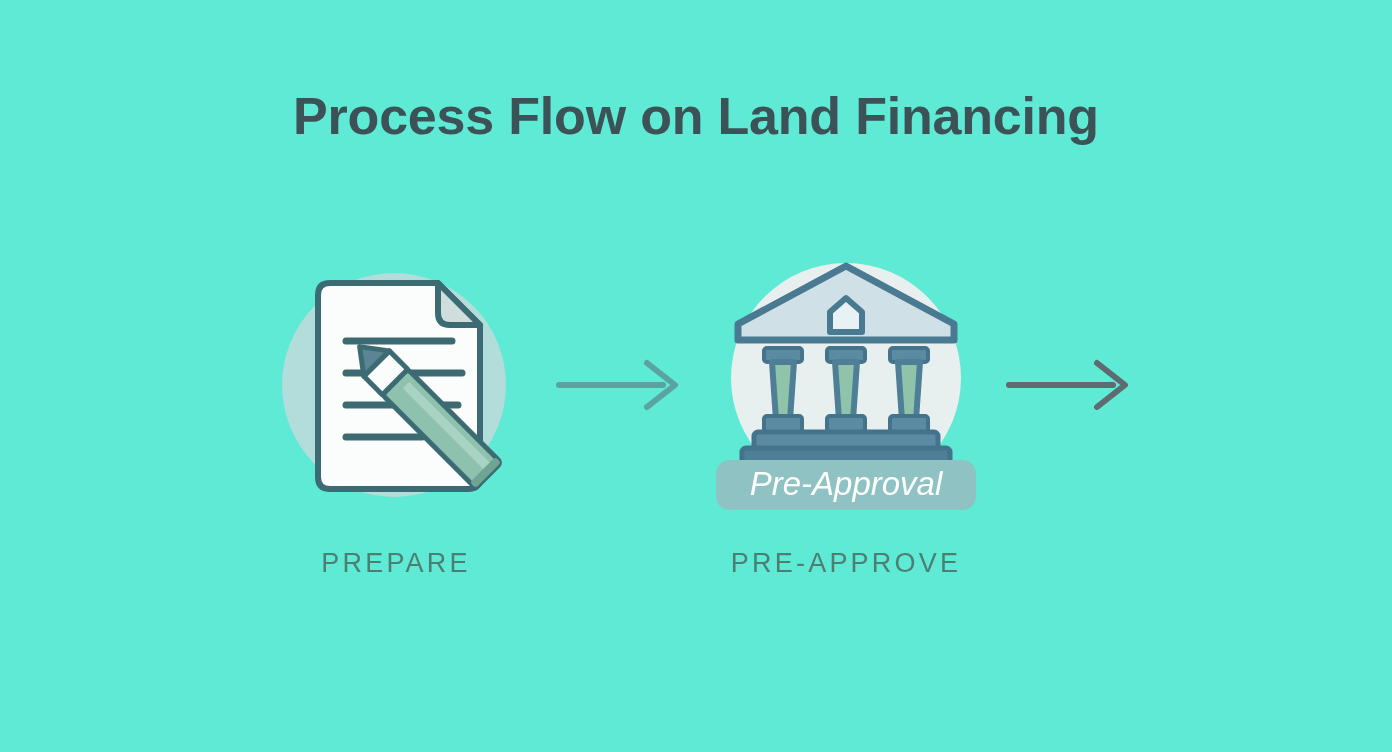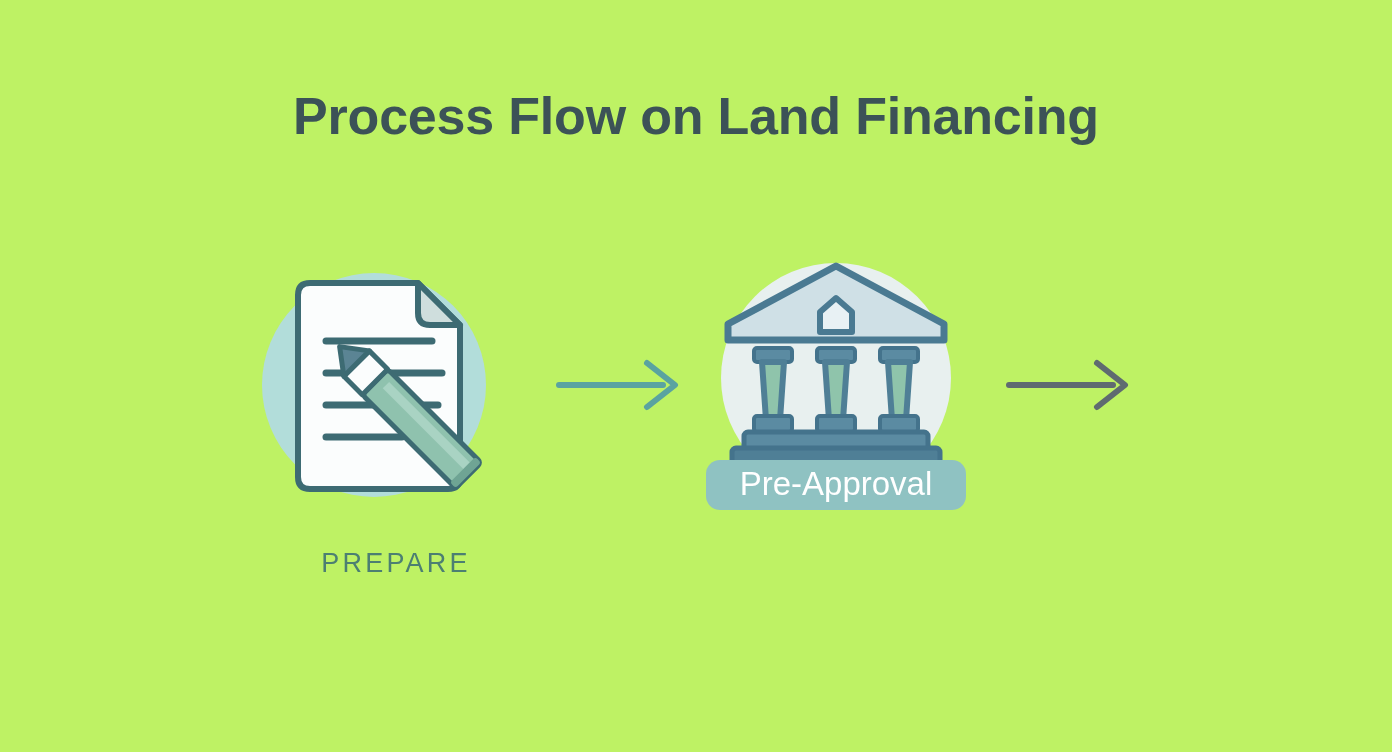--- a/index.html
+++ b/index.html
@@ -12,21 +12,21 @@
     height: 752px;
     background: #fdfdfb;
     font-family: "Liberation Sans", sans-serif;
     overflow: hidden;
   }
 
   #infographic {
     position: relative;
     width: 1392px;
     height: 752px;
-    background: #bef264;
+    background: #5eead4;
     box-sizing: border-box;
   }
 
   
   .title {
     position: absolute;
     top: 88px;
     left: 0;
     width: 1392px;
     text-align: center;
@@ -57,21 +57,22 @@
     flex-direction: column;
     align-items: center;
   }
 
   .icon-wrap {
     position: relative;
     width: 300px;
     height: 290px;
     display: flex;
     align-items: center;
-    justify-content: flex-start;
+    justify-content: center;
+    font-style: italic;
   }
 
   .step-label {
     margin-top: 18px;
     font-size: 27px;
     letter-spacing: 3.2px;
     color: #4c7f72;
     text-align: center;
     white-space: nowrap;
     user-select: none;
@@ -158,20 +159,21 @@
             <rect x="184" y="168" width="38" height="16" rx="3" fill="#5b8ba2" stroke="#44738c" stroke-width="4"></rect>
           </g>
 
           <rect x="48" y="184" width="184" height="18" rx="4" fill="#5b8ba2" stroke="#44738c" stroke-width="5"></rect>
           <rect x="36" y="200" width="208" height="18" rx="4" fill="#4f7f96" stroke="#44738c" stroke-width="5"></rect>
 
           <rect x="10" y="212" width="260" height="50" rx="14" fill="#8fc2c2"></rect>
           <text x="140" y="247" text-anchor="middle" font-family="Liberation Sans, sans-serif" font-size="33" fill="#ffffff">Pre-Approval</text>
         </svg>
       </div>
+      <div class="step-label">PRE-APPROVE</div>
     </div>
 
     <div class="connector">
       <svg width="140" height="60" viewBox="0 0 140 60">
         <line x1="8" y1="30" x2="112" y2="30" stroke="#5f6b70" stroke-width="6" stroke-linecap="round"></line>
         <polyline points="96,8 124,30 96,52" fill="none" stroke="#5f6b70" stroke-width="6" stroke-linecap="round" stroke-linejoin="round"></polyline>
       </svg>
     </div>
 
 

